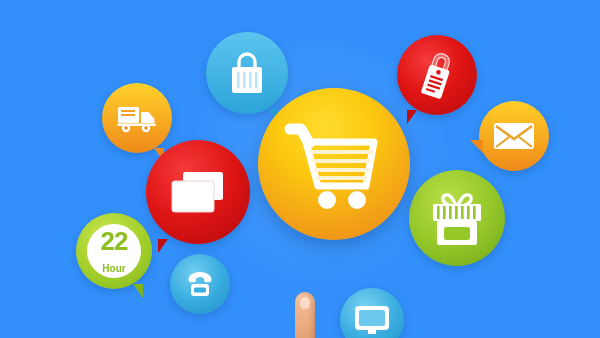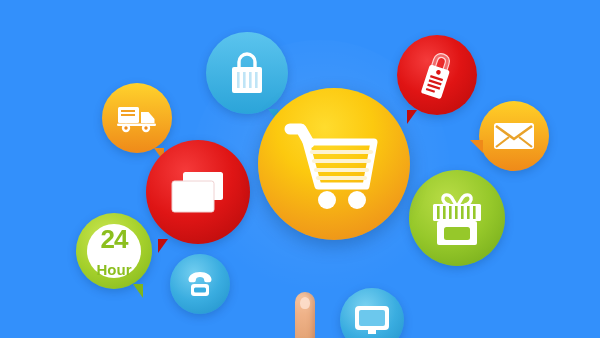--- a/index.html
+++ b/index.html
@@ -59,21 +59,21 @@
     background:#ffffff;
     display:flex;flex-direction:column;align-items:center;justify-content:center;
     line-height:1;
   }
   .hour-num{
     font-family:"Liberation Sans", sans-serif;
     font-weight:bold;font-size:26px;color:#8cbf1f;letter-spacing:-1px;
   }
   .hour-word{
     font-family:"Liberation Sans", sans-serif;
-    font-weight:bold;font-size:15px;color:#8cbf1f;margin-top:10px;
+    font-weight:bold;font-size:10px;color:#8cbf1f;margin-top:10px;
   }
 
   
   #finger{
     position:absolute;left:292px;top:292px;width:26px;height:50px;
   }
   #finger .f-body{
     position:absolute;left:3px;top:0;width:20px;height:50px;
     border-radius:11px 11px 3px 3px;
     background:linear-gradient(180deg,#f6c7a4 0%,#efb288 45%,#e3a274 100%);
@@ -183,21 +183,21 @@
         <rect x="9" y="33" width="40" height="24" rx="2" fill="#ffffff"></rect>
         <rect x="16" y="39" width="26" height="13" rx="2.5" fill="#96c82a"></rect>
       </svg>
     </span>
   </div>
 
   <div class="bubble tail-br" style="left:76px;top:213px;width:76px;height:76px;
               --tail:#7fb41c;
               background:radial-gradient(circle at 40% 32%, #cbe653 0%, #a6d12c 50%, #7fb41c 100%);">
     <div class="hour-badge">
-      <span class="hour-num">24</span>
+      <span class="hour-num">22</span>
       <span class="hour-word">Hour</span>
     </div>
   </div>
 
   <div class="bubble no-tail" style="left:170px;top:254px;width:60px;height:60px;
               background:radial-gradient(circle at 40% 32%, #72cef0 0%, #3aade0 50%, #2090c9 100%);">
     <span class="glyph">
       <svg width="34" height="30" viewBox="0 0 34 30" fill="#ffffff">
         <path d="M17 3c-6.5 0-11.5 3.4-11.5 7.6 0 1.6.8 2.6 2.2 2.6h3.1c1.3 0 2-.8 2-2 0-2 1.8-3.1 4.2-3.1s4.2 1.1 4.2 3.1c0 1.2.7 2 2 2h3.1c1.4 0 2.2-1 2.2-2.6C28.5 6.4 23.5 3 17 3z"></path>
         <rect x="8" y="15" width="18" height="12" rx="3"></rect>

